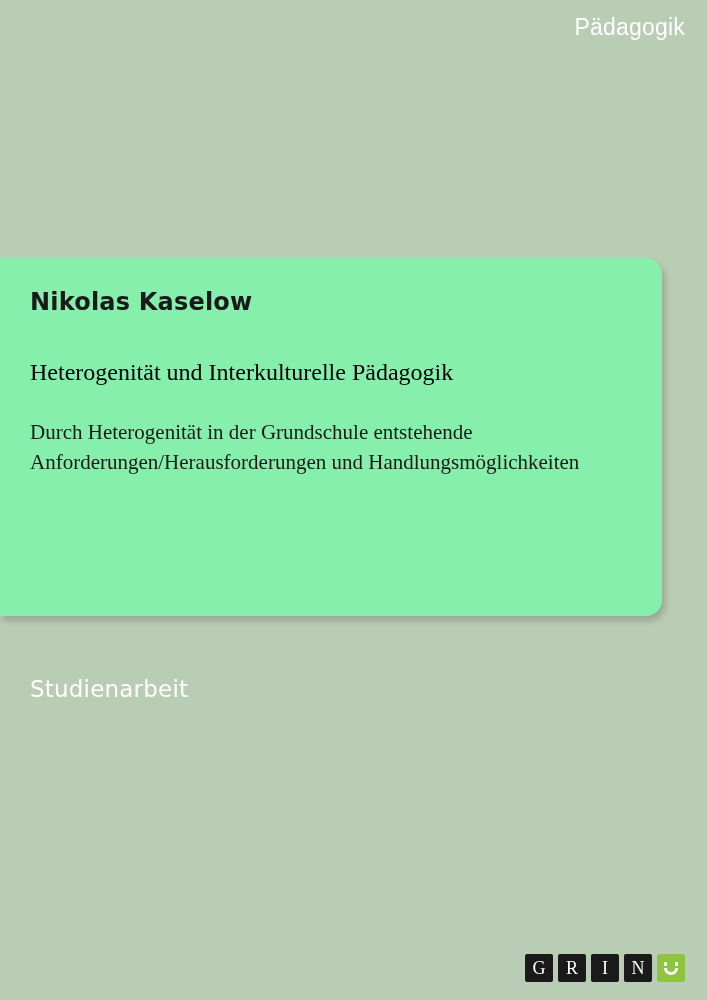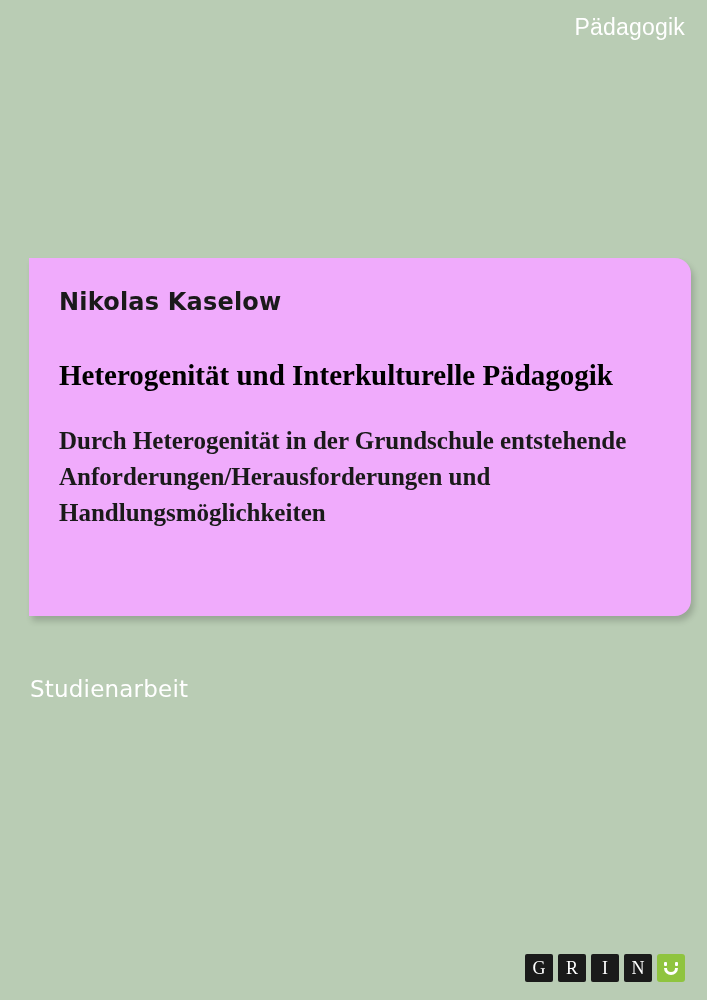--- a/index.html
+++ b/index.html
@@ -36,55 +36,53 @@
     margin-left: 41px;
   }
 
   
   .card {
     position: absolute;
     left: 0;
     top: 258px;
     width: 662px;
     height: 358px;
-    background: #f0abfc;
+    background: #86efac;
     border-top-right-radius: 16px;
     border-bottom-right-radius: 16px;
     box-shadow: 3px 5px 6px rgba(0,0,0,0.18);
     box-sizing: border-box;
     padding: 22px 44px 0 30px;
-    margin-left: 29px;
   }
 
   .author {
     font-family: "DejaVu Sans", sans-serif;
     font-size: 24px;
     font-weight: bold;
     color: #1a1a1a;
     margin: 8px 0 0 0;
     letter-spacing: 0.2px;
   }
 
   .main-title {
     font-family: "Liberation Serif", serif;
-    font-size: 29px;
-    font-weight: bold;
+    font-size: 24px;
+    font-weight: normal;
     color: #000000;
     margin: 42px 0 0 0;
     line-height: 1.2;
   }
 
   .subtitle {
     font-family: "Liberation Serif", serif;
-    font-size: 25px;
+    font-size: 21px;
     color: #1a1a1a;
     margin: 30px 0 0 0;
     line-height: 1.45;
     max-width: 570px;
-    font-weight: bold;
   }
 
   
   .doctype {
     position: absolute;
     left: 30px;
     top: 628px;
     font-family: "DejaVu Sans", sans-serif;
     font-size: 23px;
     color: #ffffff;

